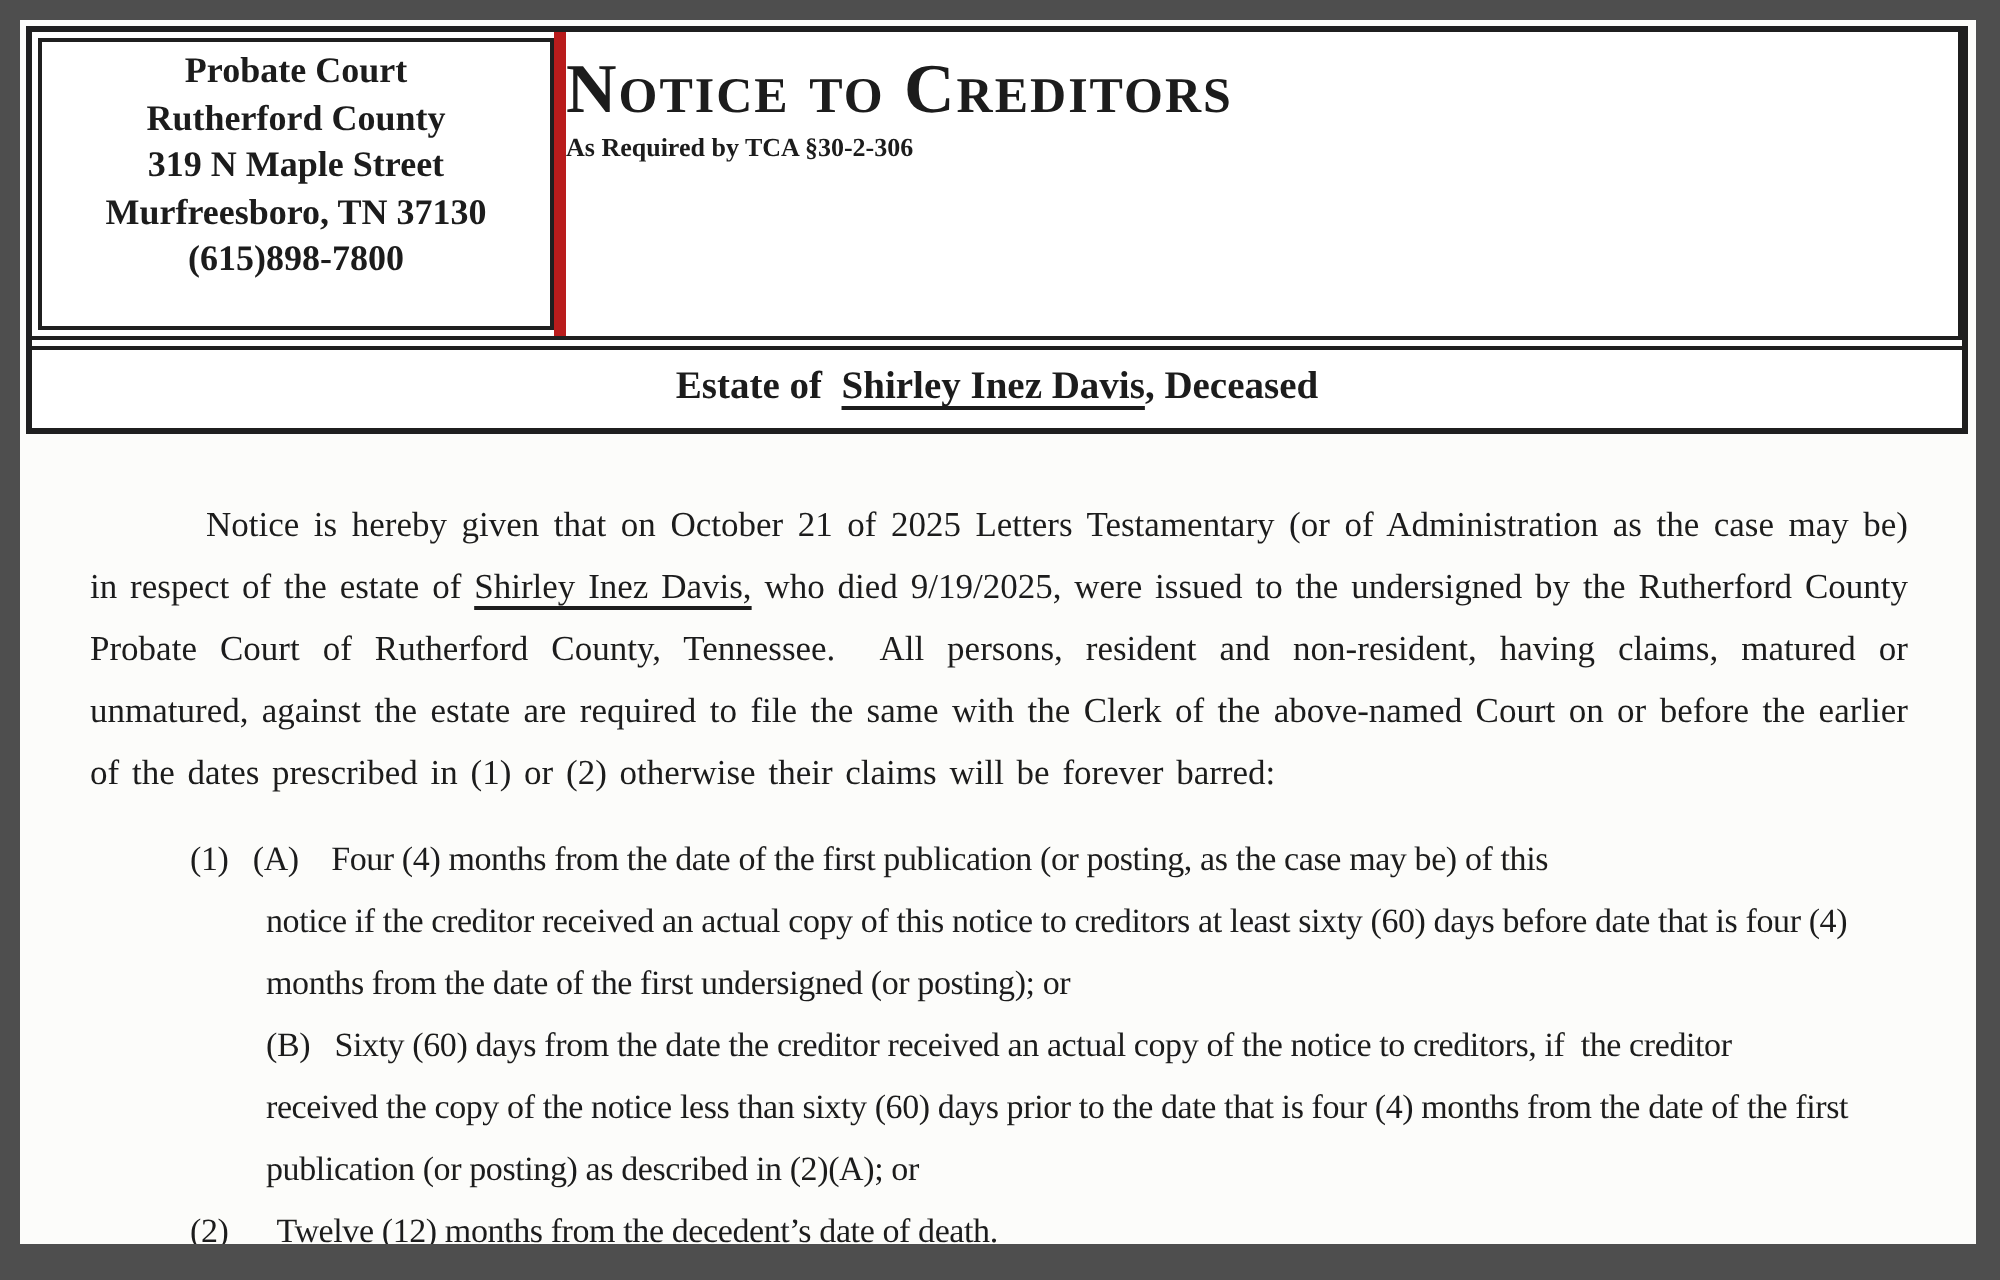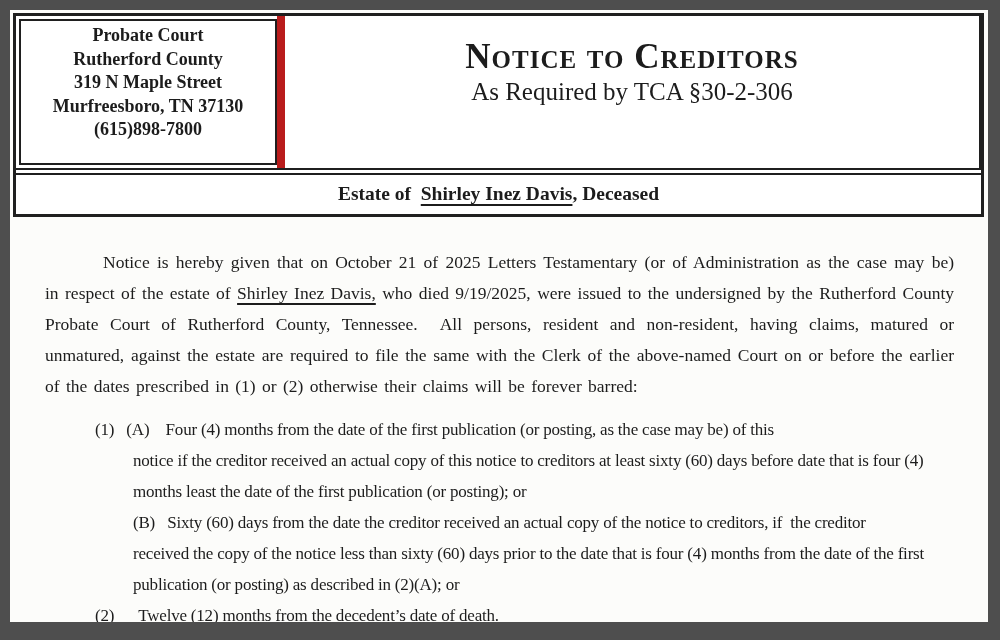--- a/index.html
+++ b/index.html
@@ -28,33 +28,32 @@
     border: 2px solid #1f1f1f;
     margin: 3px 0 3px 3px;
     text-align: center;
     font-weight: bold;
     font-size: 18px;
     line-height: 23.5px;
     padding-top: 3px;
   }
   .title-cell {
     flex: 1;
-    border-left: 8px solid #b91c1c;
+    border-left: 6px solid #b91c1c;
     border-right: 2px solid #1f1f1f;
-    text-align: center;
-    padding-top: 21px;
+    padding-top: 9px;
   }
   .title {
     font-size: 35px;
     font-weight: bold;
     font-variant: small-caps;
     letter-spacing: 1px;
     line-height: 40px;
   }
-  .subtitle { font-size: 25px; font-weight: normal; margin-top: 1px; }
+  .subtitle { font-size: 13px; font-weight: bold; margin-top: 1px; }
   .case-box {
     flex: 0 0 205px;
     border: 2px solid #1f1f1f;
     margin: 3px 4px 3px 7px;
     text-align: center;
     font-weight: bold;
     font-size: 19.5px;
     line-height: 26px;
     padding-top: 24px;
   }
@@ -116,21 +115,21 @@
       </div>
 
       <div class="estate-row"><span>Estate of  </span><span class="u-name">Shirley Inez Davis</span><span>, Deceased</span></div>
     </div>
 
     <div class="body-text">
       <p class="para"><span>Notice is hereby given that on October 21 of 2025 Letters Testamentary (or of Administration as the case may be) in respect of the estate of </span><span class="u-name">Shirley Inez Davis,</span><span> who died 9/19/2025, were issued to the undersigned by the Rutherford County Probate Court of Rutherford County, Tennessee.  All persons, resident and non-resident, having claims, matured or unmatured, against the estate are required to file the same with the Clerk of the above-named Court on or before the earlier of the dates prescribed in (1) or (2) otherwise their claims will be forever barred:</span></p>
 
       <div class="li l1">(1)   (A)    Four (4) months from the date of the first publication (or posting, as the case may be) of this</div>
       <div class="li l2">notice if the creditor received an actual copy of this notice to creditors at least sixty (60) days before date that is four (4)</div>
-      <div class="li l2">months least the date of the first publication (or posting); or</div>
+      <div class="li l2">months from the date of the first undersigned (or posting); or</div>
       <div class="li l2">(B)   Sixty (60) days from the date the creditor received an actual copy of the notice to creditors, if  the creditor</div>
       <div class="li l2">received the copy of the notice less than sixty (60) days prior to the date that is four (4) months from the date of the first</div>
       <div class="li l2">publication (or posting) as described in (2)(A); or</div>
       <div class="li l1">(2)      Twelve (12) months from the decedent’s date of death.</div>
     </div>
 
   </div>
 </div>
 
 </body></html>

